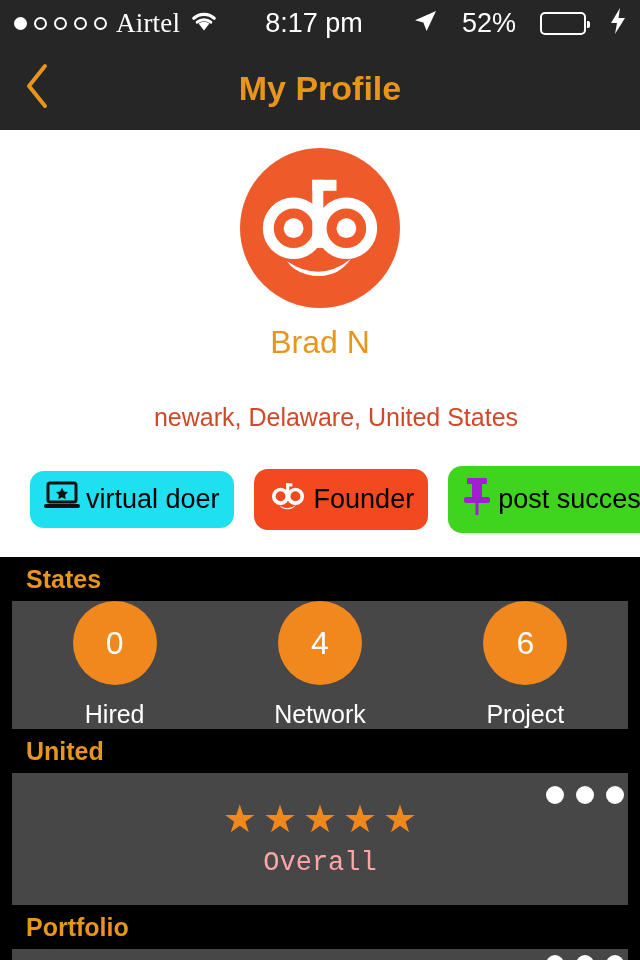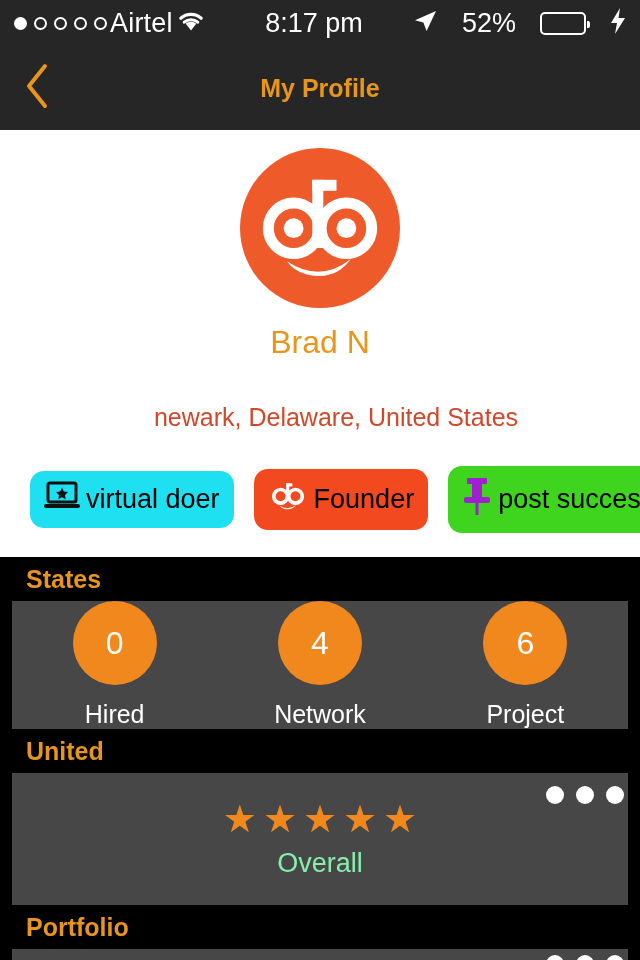--- a/index.html
+++ b/index.html
@@ -29,21 +29,22 @@
     display: flex;
     align-items: center;
     padding: 0 14px;
     box-sizing: border-box;
     color: #fff;
     position: relative;
   }
   .sb-left {
     display: flex;
     align-items: center;
-    gap: 3px;
+    gap: 9px;
+    font-family: Liberation Serif, serif;
   }
   .sig-dots {
     display: flex;
     align-items: center;
     gap: 7px;
   }
   .sig-dot {
     width: 13px;
     height: 13px;
     border-radius: 50%;
@@ -111,21 +112,21 @@
     display: flex;
     align-items: center;
     justify-content: center;
     cursor: pointer;
   }
   .nav-title {
     position: absolute;
     left: 0; right: 0;
     text-align: center;
     color: #E8951C;
-    font-size: 25px;
+    font-size: 34px;
     font-weight: bold;
     pointer-events: none;
   }
 
   
   .profile-panel {
     background: #fff;
     padding-top: 18px;
   }
   .avatar-wrap {
@@ -224,23 +225,24 @@
     justify-content: center;
   }
   .stars {
     display: flex;
     gap: 6px;
     color: #F0881E;
     font-size: 38px;
     line-height: 1;
   }
   .overall-label {
-    color: #86efac;
+    color: #fca5a5;
     font-size: 27px;
     margin-top: 10px;
+    font-family: Liberation Mono, monospace;
   }
   .dots {
     position: absolute;
     top: 13px;
     right: 4px;
     display: flex;
     gap: 12px;
   }
   .dot {
     width: 18px;

